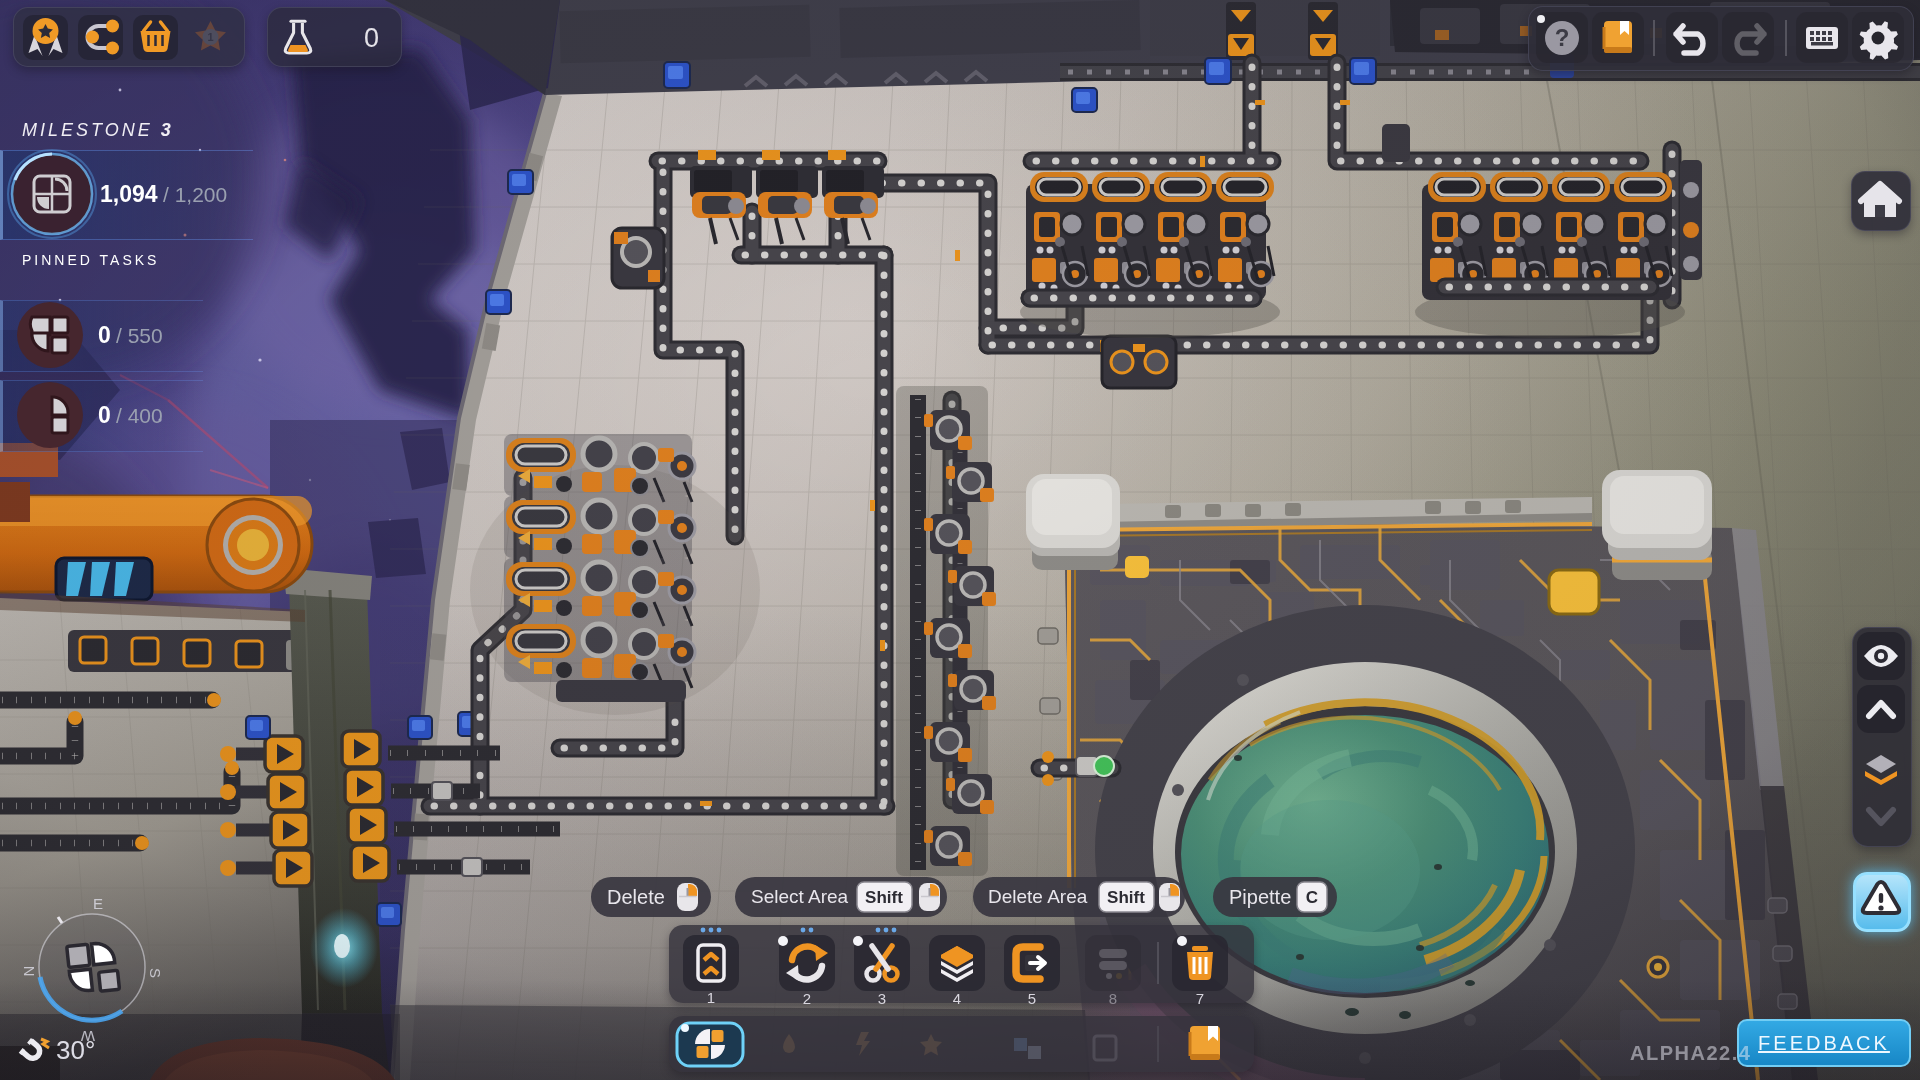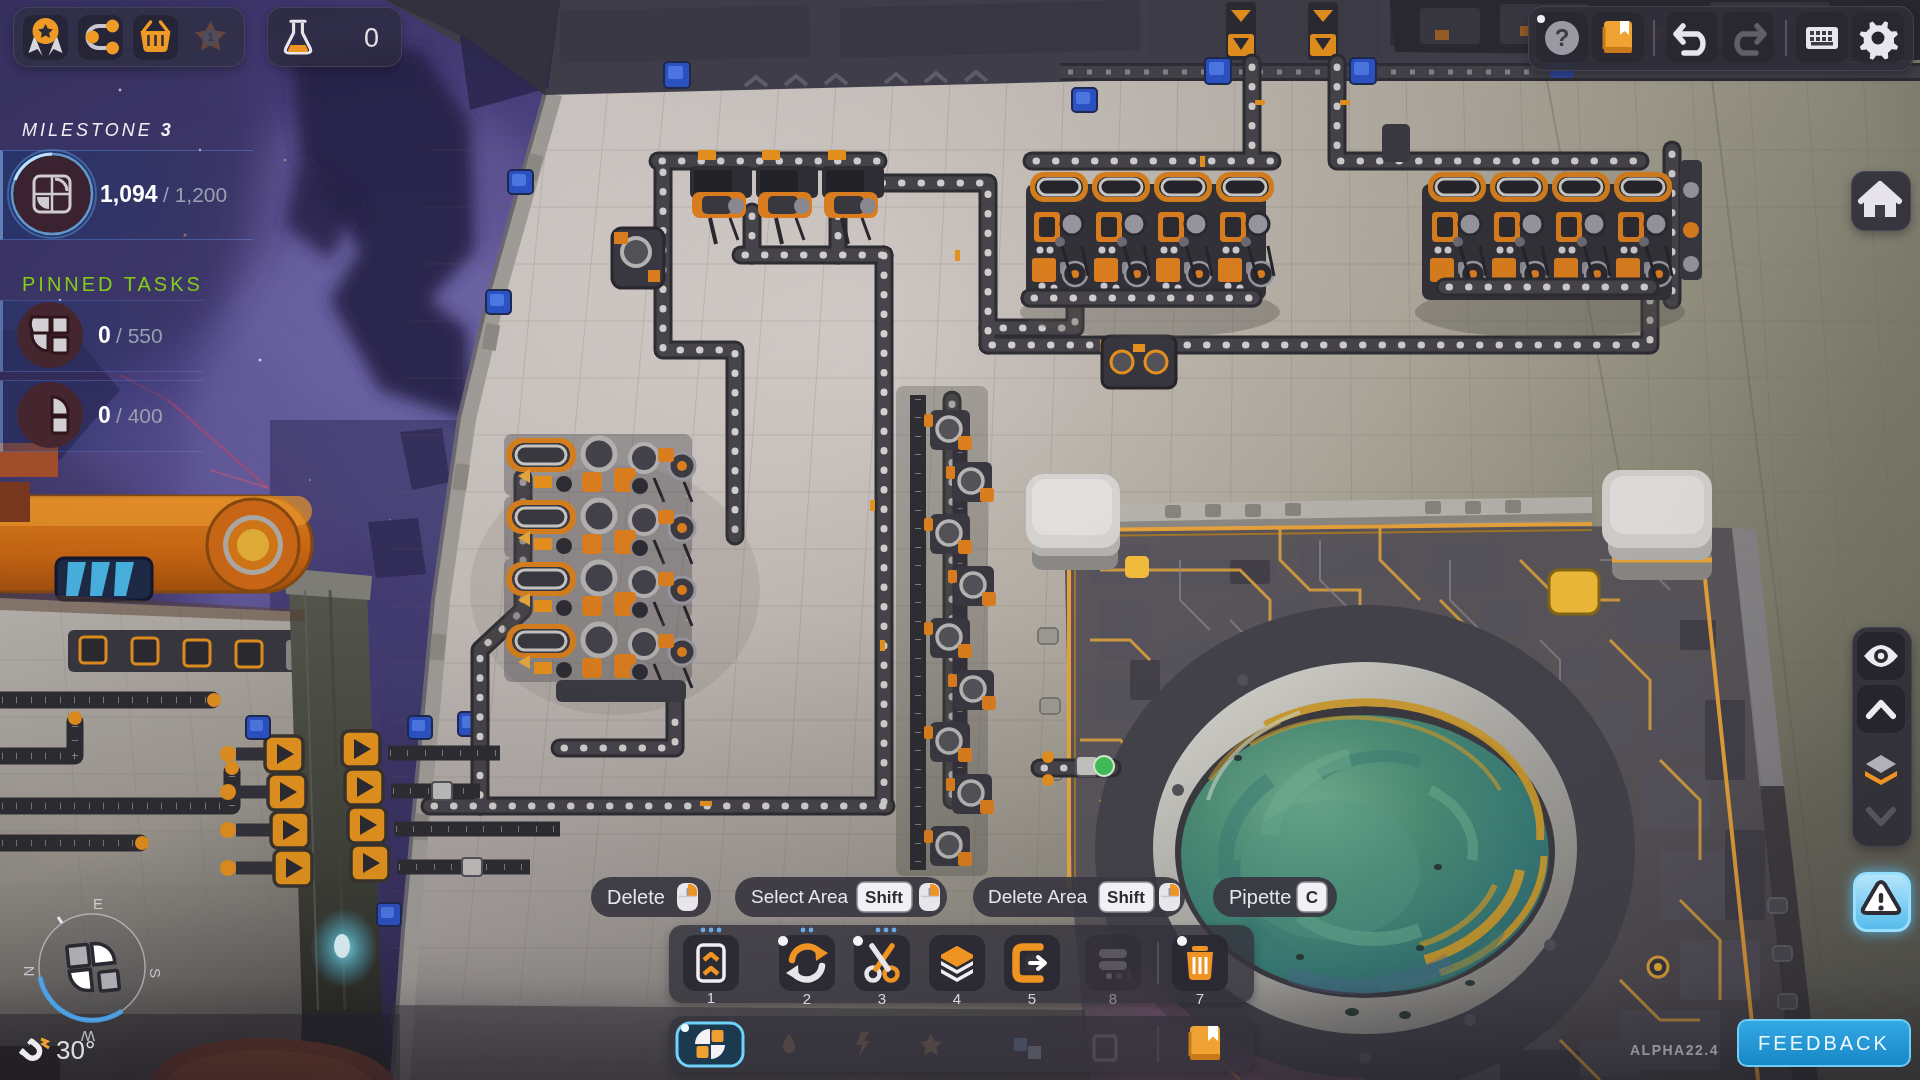--- a/index.html
+++ b/index.html
@@ -839,21 +839,21 @@
 <g transform="translate(52,49)">
 <rect x="-18" y="-18" width="36" height="36" rx="6" fill="none" stroke="#cfcdd1" stroke-width="3"></rect>
 <path d="M-18 0 H18 M0 -18 V18" stroke="#cfcdd1" stroke-width="2.5"></path>
 <path d="M3 -15 a12 12 0 0 1 12 12" fill="none" stroke="#cfcdd1" stroke-width="3"></path>
 <path d="M-15 3 a12 12 0 0 0 12 12 v-12 Z" fill="#cfcdd1"></path>
 </g>
 <text x="100" y="57" font-size="23" font-weight="bold" fill="#ffffff" font-family="Liberation Sans, sans-serif">1,094</text>
         <text x="163" y="57" font-size="21" fill="#9aa0b0" font-family="Liberation Sans, sans-serif"> / 1,200</text>
 </svg>
 
-<div style="position:absolute;left:22px;top:273px;font-size:20px;letter-spacing:3px;color:#84cc16;">PINNED TASKS</div>
+<div style="position:absolute;left:22px;top:252px;font-size:14px;letter-spacing:3px;color:#ffffff;">PINNED TASKS</div>
 
 <div style="position:absolute;left:0;top:300px;width:200px;height:70px;background:linear-gradient(90deg,rgba(28,52,110,0.4),rgba(30,50,100,0) 100%);border-top:1px solid rgba(110,160,255,0.25);border-bottom:1px solid rgba(110,160,255,0.25);border-left:3px solid rgba(130,190,255,0.45);"></div>
 <svg style="position:absolute;left:0px;top:300px;" width="220" height="70" viewBox="0 0 220 70">
 <circle cx="50" cy="35" r="33" fill="#46262e"></circle>
 <g transform="translate(50,35)">
 <g fill="#d2d0d4" stroke="#30161c" stroke-width="3">
 <path d="M-18 -18 h18 v18 h-18 v-4 a16 16 0 0 1 0 -14 Z" transform="rotate(0)"></path>
 <path d="M-18,-2 a17,17 0 0,0 16,18 l0,-18 Z"></path>
 <rect x="2" y="-18" width="16" height="16" rx="2"></rect>
 <rect x="2" y="2" width="16" height="16" rx="2"></rect>
@@ -961,23 +961,23 @@
 
 <div style="position:absolute;left:1853px;top:872px;width:58px;height:60px;border-radius:14px;background:linear-gradient(180deg,#b5e5fb,#57bcec);border:3px solid #96e0ff;box-shadow:0 0 14px rgba(90,200,255,0.8);box-sizing:border-box;"></div>
 <svg style="position:absolute;left:1853px;top:872px;" width="58" height="60" viewBox="0 0 58 60">
 <g transform="translate(28,30)">
 <path d="M-3.5 -16 q3.5 -4 7 0 l14 24 q2.5 5 -3.5 5 h-28 q-6 0 -3.5 -5 Z" fill="#ffffff" stroke="#2e2d35" stroke-width="4" stroke-linejoin="round" transform="translate(0,-2)"></path>
 <rect x="-2.2" y="-9" width="4.4" height="10" rx="2" fill="#2e2d35"></rect>
 <circle cx="0" cy="6" r="2.6" fill="#2e2d35"></circle>
 </g>
 </svg>
 
-<div style="position:absolute;left:1737px;top:1019px;width:174px;height:48px;border-radius:10px;background:linear-gradient(180deg,#33a9e4,#1787c6);border:2px solid #72cdf4;box-sizing:border-box;text-align:center;line-height:44px;font-size:20px;letter-spacing:3px;color:#eef8ff;">FEEDBACK</div>
-
-<div style="position:absolute;left:1630px;top:1042px;font-size:14px;letter-spacing:1.5px;color:rgba(235,235,245,0.5);font-weight:bold;">ALPHA22.4</div>
+<div style="position:absolute;left:1737px;top:1019px;width:174px;height:48px;border-radius:10px;background:linear-gradient(180deg,#33a9e4,#1787c6);border:2px solid #72cdf4;box-sizing:border-box;text-align:center;line-height:44px;font-size:20px;letter-spacing:3px;color:#eef8ff;text-decoration:underline;">FEEDBACK</div>
+
+<div style="position:absolute;left:1630px;top:1042px;font-size:20px;letter-spacing:1.5px;color:rgba(235,235,245,0.5);font-weight:bold;">ALPHA22.4</div>
 
 <svg style="position:absolute;left:585px;top:875px;" width="760" height="46" viewBox="0 0 760 46">
 <defs>
           <g id="mouseIcon">
 <rect x="0" y="0" width="21" height="28" rx="8" fill="#e8e6ea"></rect>
 <path d="M11 1 h2 a7.5 7.5 0 0 1 7 7.5 V13 h-9 Z" fill="#ef9422"></path>
 <line x1="10.5" y1="5" x2="10.5" y2="13" stroke="#9a98a0" stroke-width="2"></line>
 <line x1="2" y1="13.5" x2="19.5" y2="13.5" stroke="#c9c7cd" stroke-width="1.5"></line>
 </g>
         </defs>

